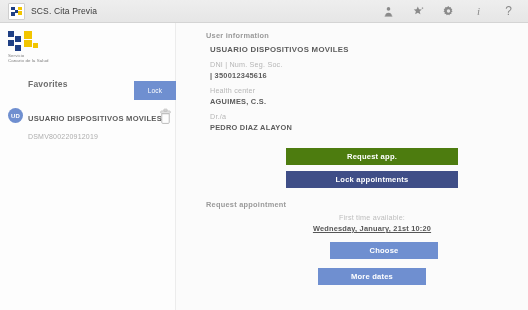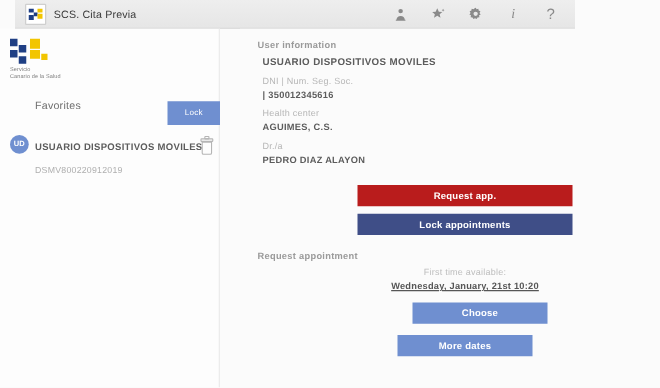--- a/index.html
+++ b/index.html
@@ -17,22 +17,22 @@
   .app {
     position: relative;
     width: 528px;
     height: 310px;
     background: #fbfbfb;
   }
 
   
   .topbar {
     position: absolute;
-    left: 12px; top: 0;
-    width: 448px; height: 22px;
+    left: 0; top: 0;
+    width: 528px; height: 22px;
     background: linear-gradient(180deg,#eeeeee 0%, #e6e6e6 100%);
     border-bottom: 1px solid #d4d4d4;
     display: flex;
     align-items: center;
   }
   .topbar-left {
     display: flex;
     align-items: center;
     gap: 6px;
     padding-left: 8px;
@@ -114,21 +114,21 @@
     margin-top: 2px;
     font-size: 4.4px;
     line-height: 5.2px;
     color: #7d7d7d;
     letter-spacing: .1px;
   }
   .favorites-label {
     position: absolute;
     left: 8px; top: 56px;
     font-size: 8.5px;
-    font-weight: normal;
+    font-weight: bold;
     color: #6e6e6e;
     letter-spacing: .2px;
     padding-left: 20px;
   }
   .lock-btn {
     position: absolute;
     left: 134px; top: 58px;
     width: 42px; height: 19px;
     background: #6f8fd0;
     border: none;
@@ -236,21 +236,21 @@
     color: #ffffff;
     font-size: 7.6px;
     font-family: "Liberation Sans", sans-serif;
     font-weight: bold;
     letter-spacing: .2px;
     cursor: pointer;
     display: flex;
     align-items: center;
     justify-content: center;
   }
-  #btn-request-app { top: 125px; background: #b91c1c; }
+  #btn-request-app { top: 125px; background: #4d7c0f; }
   #btn-next-appointments { top: 148px; background: #3f4e87; }
 
   .avail-label {
     position: absolute;
     left: 94px; top: 190px;
     width: 172px;
     text-align: center;
     font-size: 7.2px;
     color: #bdbdbd;
     letter-spacing: .2px;

